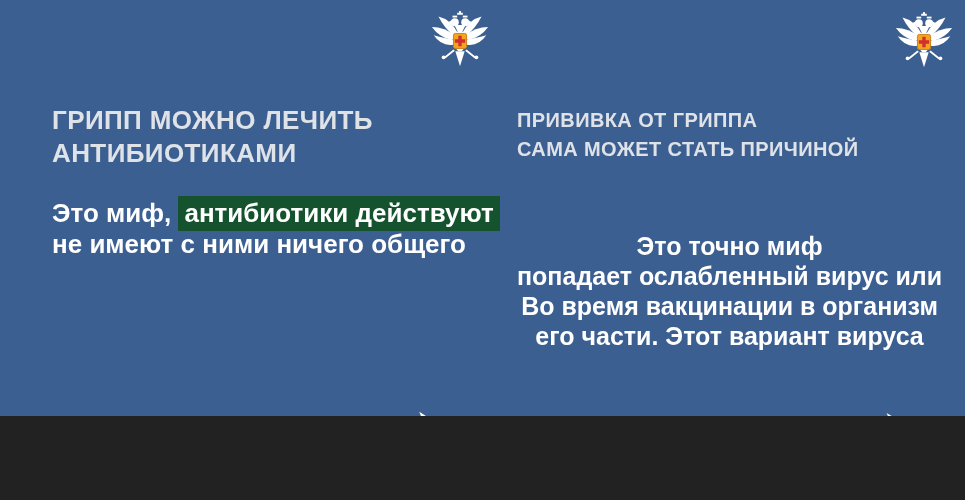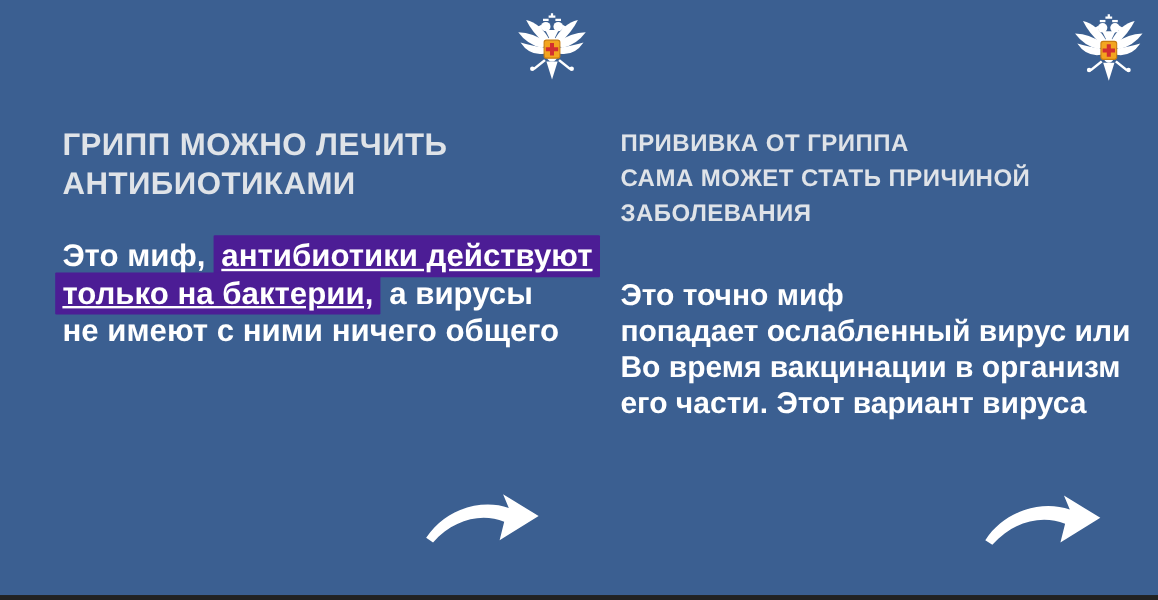--- a/index.html
+++ b/index.html
@@ -1,36 +1,36 @@
 <!DOCTYPE html>
 <html><head>
 <meta charset="utf-8">
 <style>
   html,body{margin:0;padding:0;background:#222;}
   .canvas{
-    position:relative;width:965px;height:496px;overflow:hidden;
+    position:relative;width:965px;height:416px;overflow:hidden;
     font-family:"Liberation Sans",sans-serif;font-weight:700;
     background:#3b5f91;
   }
   .emblem{position:absolute;width:60px;height:62px;}
   .emblem svg{width:100%;height:100%;display:block;}
   .emblem-left{left:430px;top:9px;}
   .emblem-right{left:894px;top:10px;}
   .panel{position:absolute;top:0;height:100%;width:483px;}
   .panel.left{left:0;}
   .panel.right{left:483px;}
   .title{position:absolute;margin:0;color:#dfe3e8;letter-spacing:.4px;white-space:nowrap;}
   .left .title{left:52px;top:104px;font-size:26px;line-height:33px;}
   .right .title{left:34px;top:106px;font-size:20px;line-height:29px;}
   .tl{display:block;}
   .bodytext{position:absolute;color:#ffffff;}
   .left .bodytext{left:52px;top:198px;font-size:26px;line-height:31px;}
-  .right .bodytext{left:34px;top:231px;font-size:25px;line-height:30px;}
+  .right .bodytext{left:34px;top:231px;font-size:25px;line-height:30px;text-align:center;}
   .line{white-space:nowrap;}
-  .hl{background:#4c1d95;padding:2px 6px 3px;border-radius:1px;text-decoration:underline;}
+  .hl{background:#14532d;padding:2px 6px 3px;border-radius:1px;}
   .line.pull{margin-left:-6px;}
   .arrow{position:absolute;}
   .left .arrow{left:352px;top:409px;width:100px;height:44px;}
   .right .arrow{left:334px;top:410px;width:104px;height:45px;}
   .arrow svg{width:100%;height:100%;display:block;}
 </style>
 </head>
 <body>
 
 <div class="canvas">
@@ -96,40 +96,35 @@
   <section class="panel left">
     <h1 class="title">
       <span class="tl">ГРИПП МОЖНО ЛЕЧИТЬ</span>
       <span class="tl">АНТИБИОТИКАМИ</span>
     </h1>
     <div class="bodytext">
       <div class="line">
         <span class="seg">Это миф,</span>
         <span class="seg hl">антибиотики действуют</span>
       </div>
-      <div class="line pull">
-        <span class="seg hl">только на бактерии,</span>
-        <span class="seg">а вирусы</span>
-      </div>
       <div class="line">
         <span class="seg">не имеют с ними ничего общего</span>
       </div>
     </div>
     <div class="arrow">
       <svg viewBox="0 0 104 46">
         <path fill="#ffffff" d="M3 41 C20 15 52 7 75 15 L70 3 L101 22 L67 43 L71 27 C51 19 27 25 9 45 Z"></path>
       </svg>
     </div>
   </section>
 
   <section class="panel right">
     <h1 class="title">
       <span class="tl">ПРИВИВКА ОТ ГРИППА</span>
       <span class="tl">САМА МОЖЕТ СТАТЬ ПРИЧИНОЙ</span>
-      <span class="tl">ЗАБОЛЕВАНИЯ</span>
     </h1>
     <div class="bodytext">
       <div class="line">
         <span class="seg">Это точно миф</span>
       </div>
       <div class="line">
         <span class="seg">попадает ослабленный вирус или</span>
       </div>
       <div class="line">
         <span class="seg">Во время вакцинации в организм</span>

